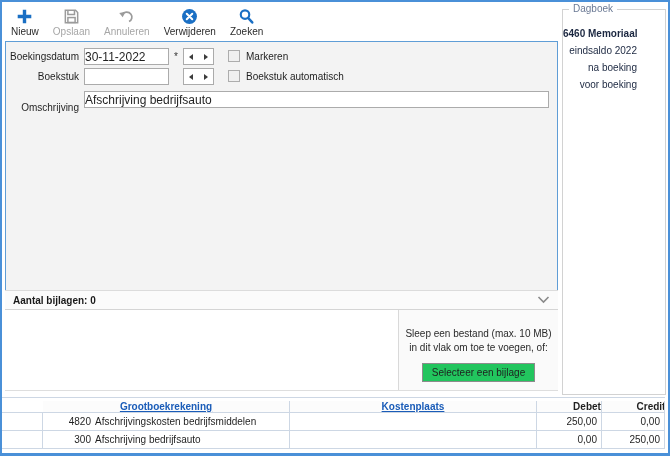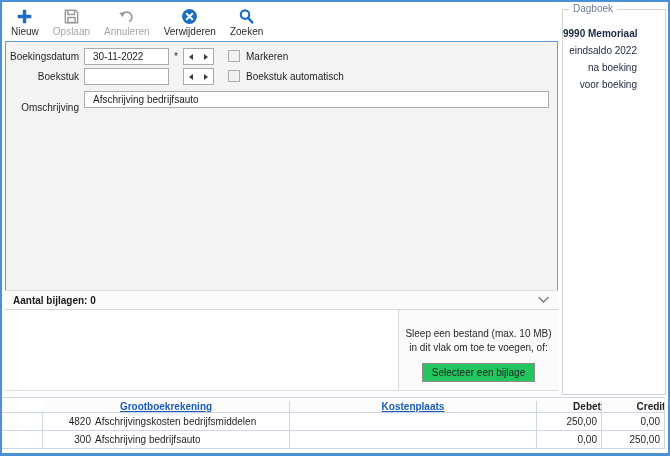--- a/index.html
+++ b/index.html
@@ -14,21 +14,21 @@
     display:flex;align-items:flex-start;padding:4px 0 0 7px;gap:14px;background:#fff;}
   .tbtn{display:flex;flex-direction:column;align-items:center;cursor:default;}
   .ticon{height:18px;display:flex;align-items:center;justify-content:center;}
   .tlabel{margin-top:1px;color:#2b2b2b;white-space:nowrap;}
   .tbtn.disabled .tlabel{color:#a6a6a6;}
   
   .form-panel{position:absolute;left:3px;top:39px;width:553px;height:287px;
     background:#f3f3f3;border:1px solid #5f9dd6;box-sizing:border-box;}
   .flabel{position:absolute;left:0;width:73px;text-align:right;line-height:17px;white-space:nowrap;}
   .tb{position:absolute;height:17px;border:1px solid #ababab;background:#fff;
-    font-family:inherit;font-size:10px;color:#1f1f1f;padding:0 8px;box-sizing:border-box;outline:none;}
+    font-family:inherit;font-size:12px;color:#1f1f1f;padding:0 0;box-sizing:border-box;outline:none;}
   .req{position:absolute;left:166px;width:8px;text-align:center;line-height:17px;color:#333;}
   .spinner{position:absolute;left:177px;width:31px;height:17px;border:1px solid #ababab;
     background:#fff;display:flex;box-sizing:border-box;}
   .spin-btn{flex:1;display:flex;align-items:center;justify-content:center;cursor:default;}
   .tri-l{width:0;height:0;border-top:3px solid transparent;border-bottom:3px solid transparent;border-right:4px solid #3c3c3c;}
   .tri-r{width:0;height:0;border-top:3px solid transparent;border-bottom:3px solid transparent;border-left:4px solid #3c3c3c;}
   .cb{position:absolute;left:222px;width:12px;height:12px;border:1px solid #adadad;background:#f0f0f0;box-sizing:border-box;}
   .cb-label{position:absolute;left:240px;line-height:17px;white-space:nowrap;}
   .r1{top:6px}.r2{top:26px}.r3{top:57px}
   .r1i{top:6px}.r2i{top:26px}.r3i{top:49px}
@@ -151,21 +151,21 @@
     <div class="cb r2"></div>
     <span class="cb-label r2">Boekstuk automatisch</span>
 
     <span class="flabel r3">Omschrijving</span>
     <input class="tb r3i" style="left: 78px; width: 465px;" value="Afschrijving bedrijfsauto">
   </div>
 
   <div class="dagboek">
     <span class="dag-legend">Dagboek</span>
     <div class="dag-text">
-      <div class="dag-acct">9990 Memoriaal</div>
+      <div class="dag-acct">6460 Memoriaal</div>
       <div class="dag-line">eindsaldo 2022</div>
       <div class="dag-line">na boeking</div>
       <div class="dag-line">voor boeking</div>
     </div>
   </div>
 
   <div class="attach-bar">
     <span class="attach-title">Aantal bijlagen: 0</span>
     <span style="display:flex;align-items:center;">
       <svg width="13" height="8" viewBox="0 0 13 8">

